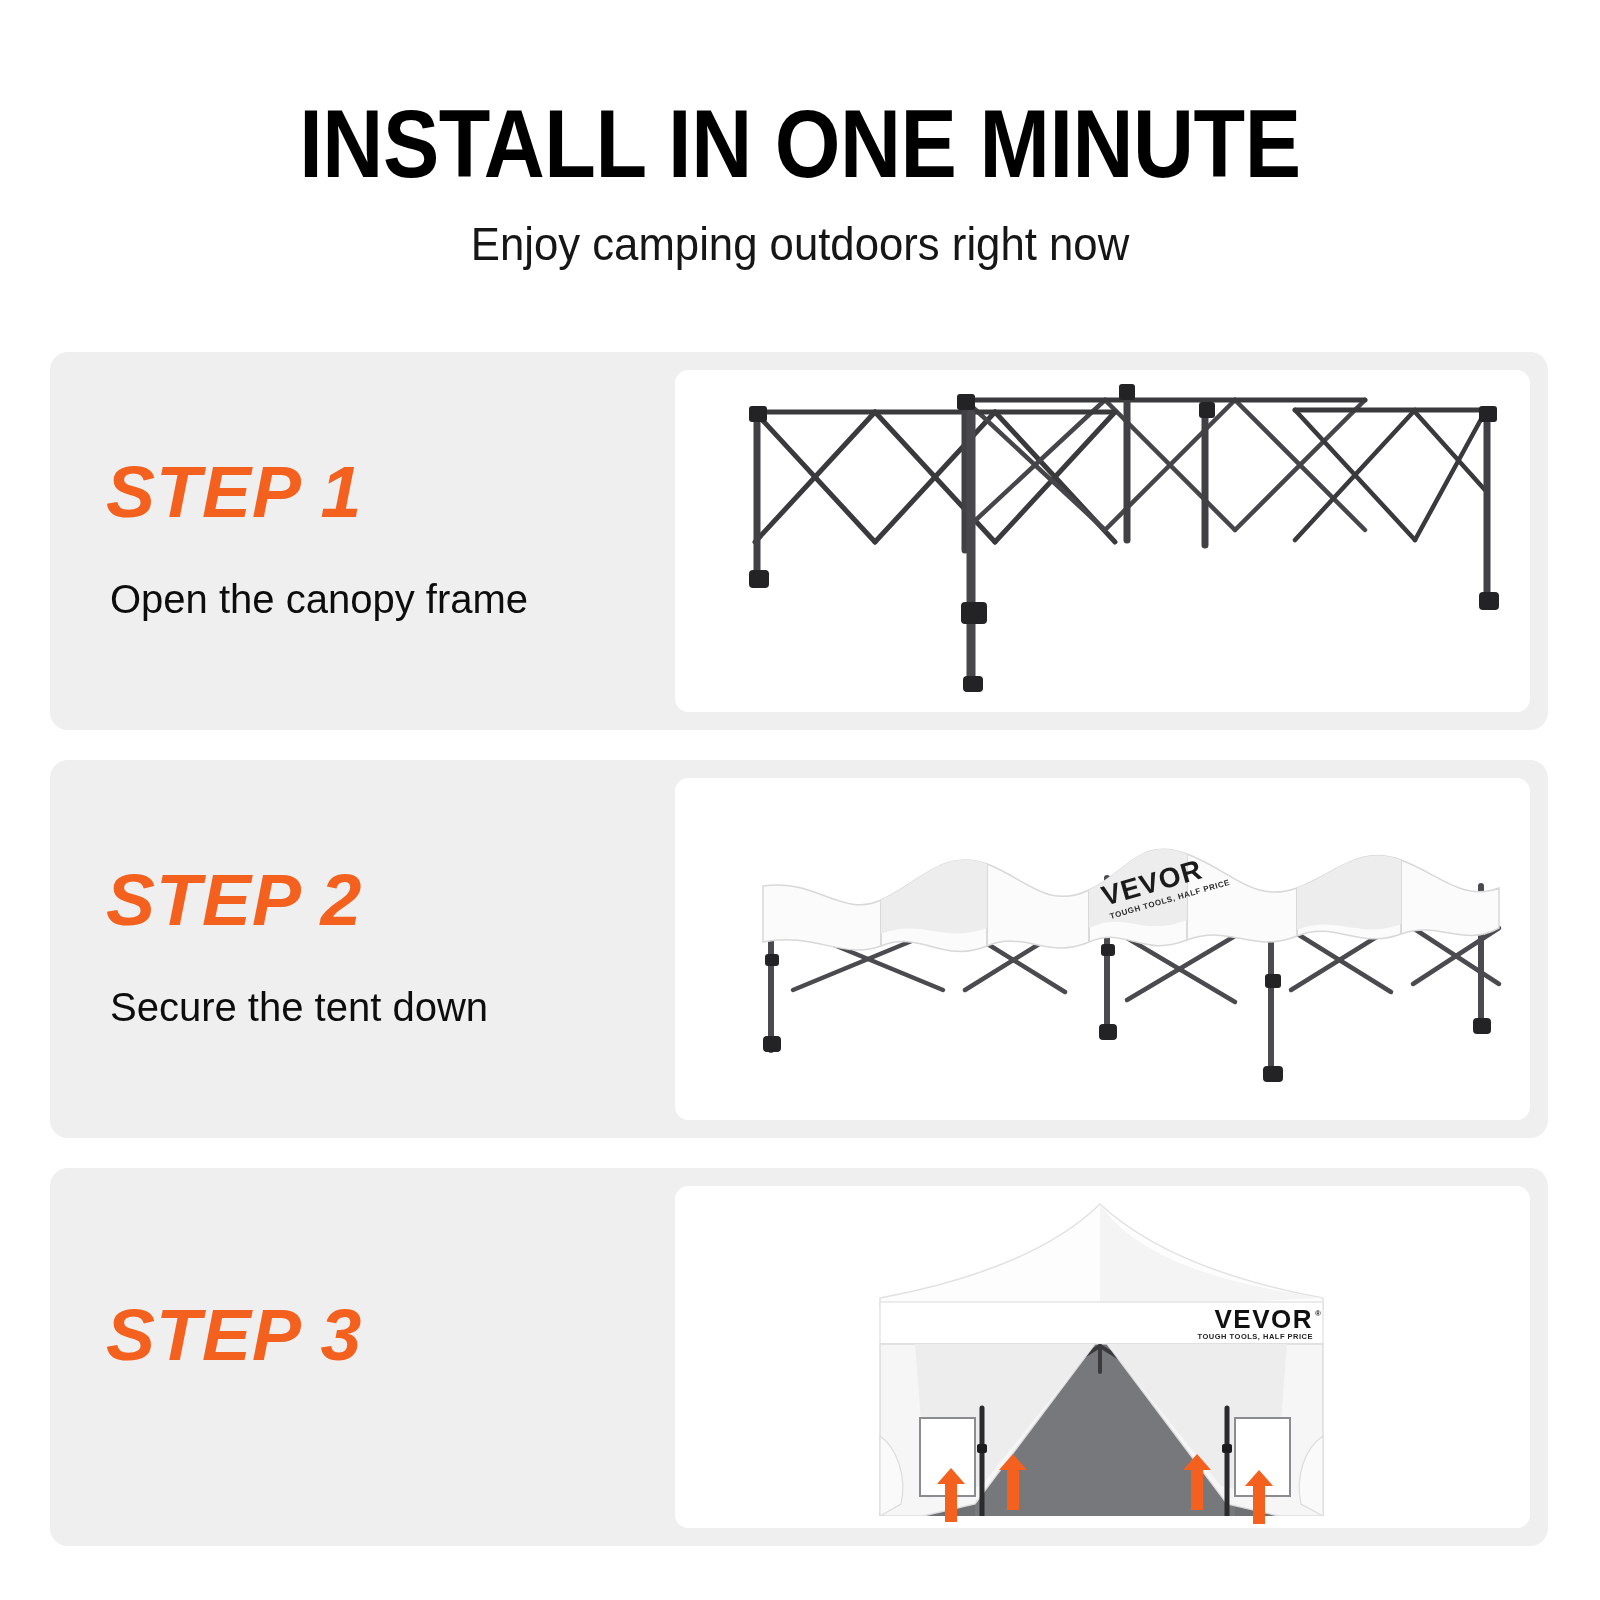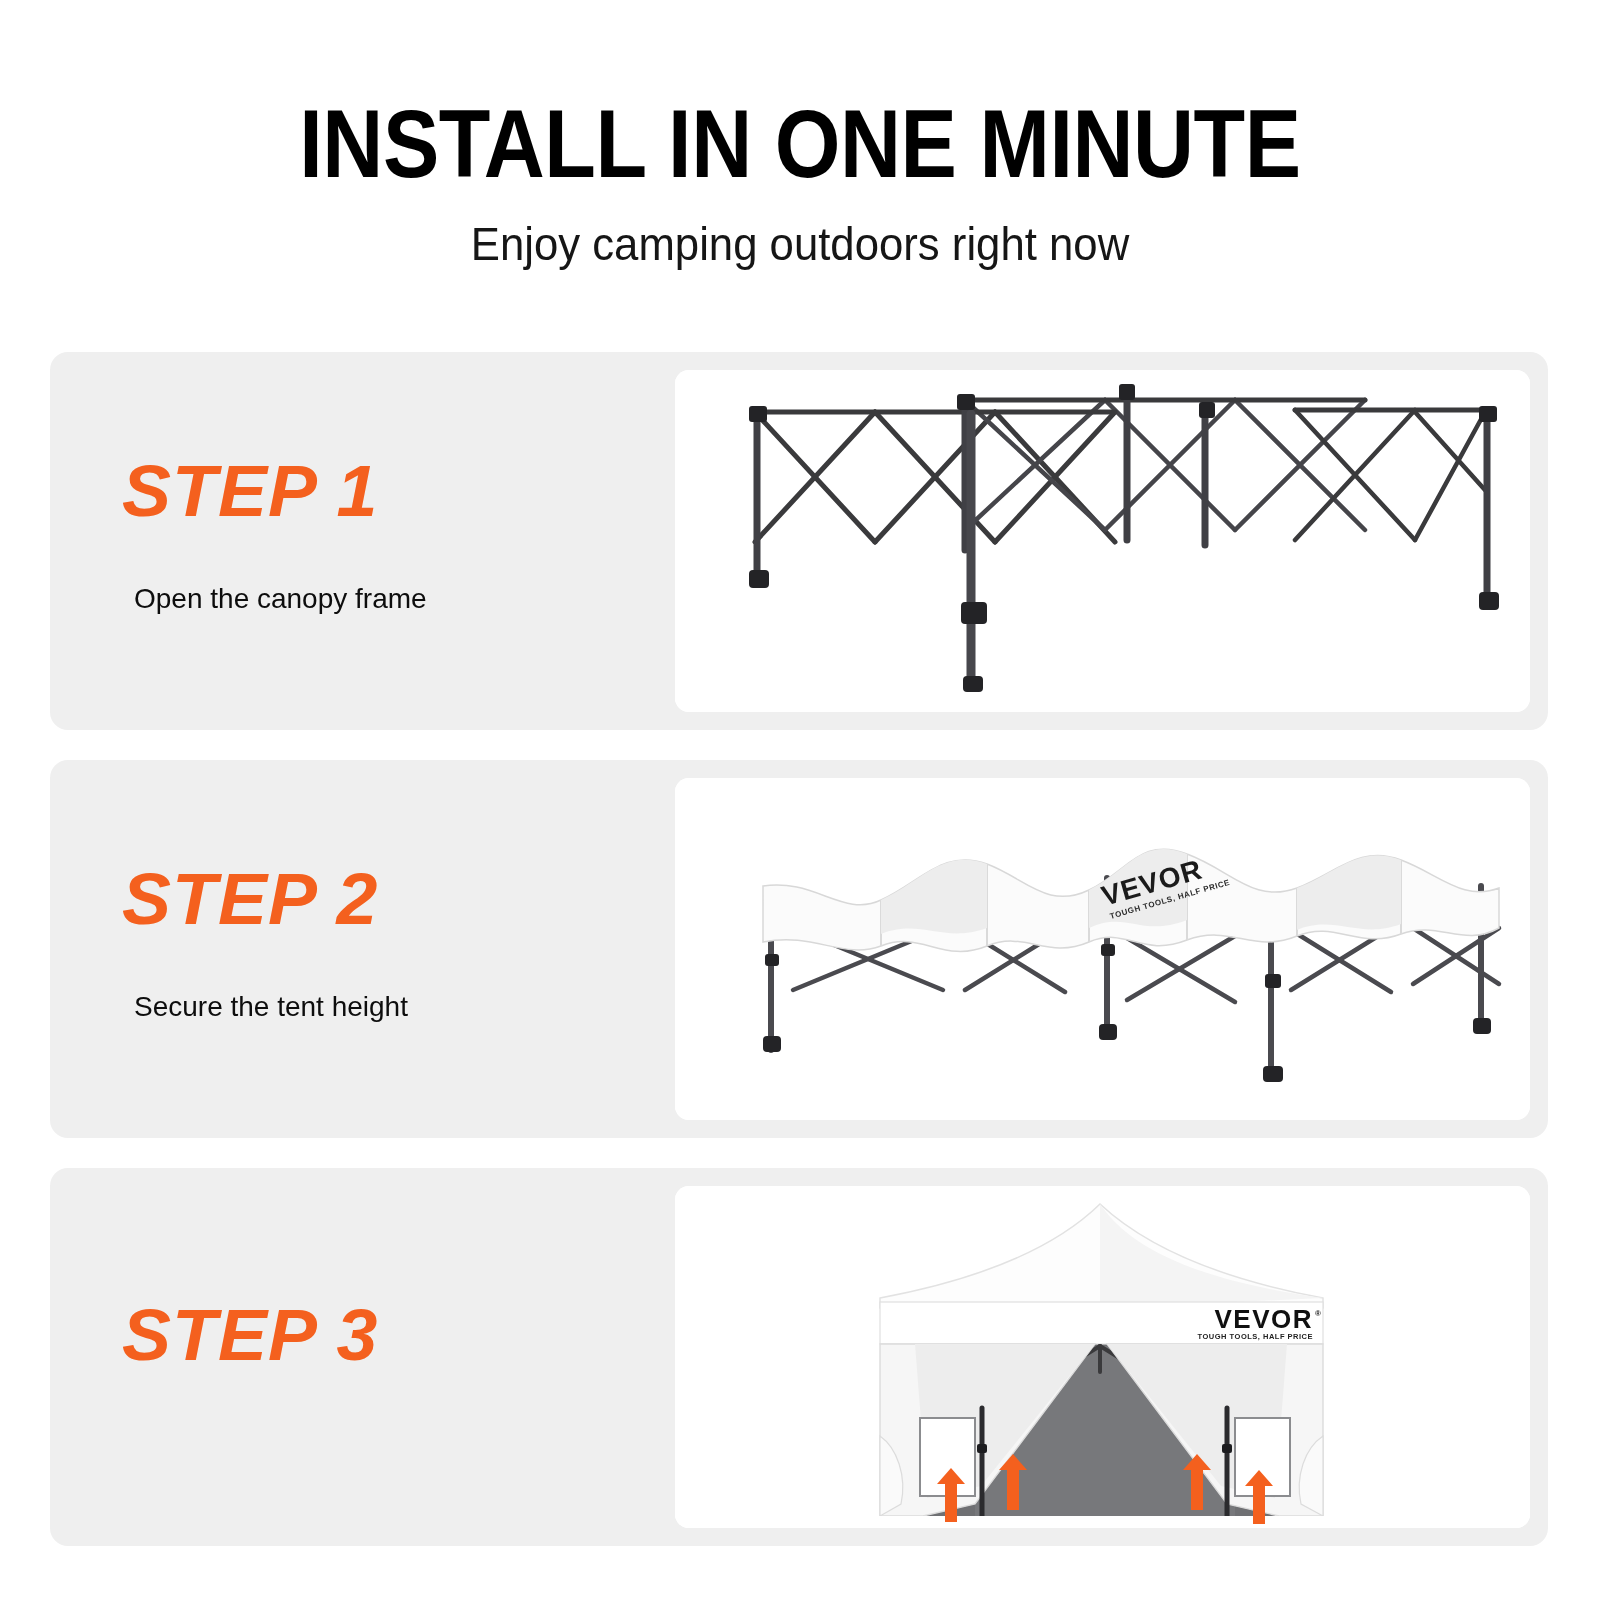--- a/index.html
+++ b/index.html
@@ -70,21 +70,21 @@
     height: 378px;
     background: #efefef;
     border-radius: 18px;
     margin-bottom: 30px;
     overflow: hidden;
   }
   .card:last-child { margin-bottom: 0; }
 
   .card-text {
     position: absolute;
-    left: 72px;
+    left: 56px;
     top: 0;
     width: 545px;
     height: 100%;
     display: flex;
     flex-direction: column;
     justify-content: center;
   }
   .step-label {
     font-family: "Liberation Sans Narrow", "Liberation Sans", sans-serif;
     font-weight: 700;
@@ -94,25 +94,25 @@
     color: #f4601e;
     letter-spacing: 1px;
     white-space: nowrap;
     margin: 0 0 44px 0;
     transform: scaleX(1.02);
     transform-origin: left center;
   }
   .step-desc {
     font-family: "Liberation Sans", sans-serif;
     font-weight: 400;
-    font-size: 28px;
+    font-size: 40px;
     line-height: 1.15;
     color: #0d0d0d;
     white-space: nowrap;
-    margin: 12px;
+    margin: 4px;
   }
 
   .card-media {
     position: absolute;
     right: 18px;
     top: 18px;
     width: 855px;
     height: 342px;
     background: #ffffff;
     border-radius: 14px;
@@ -201,21 +201,21 @@
             <rect x="804" y="222" width="20" height="18" rx="4"></rect>
             <rect x="288" y="306" width="20" height="16" rx="4"></rect>
           </g>
         </svg>
       </div>
     </div>
 
     <div class="card">
       <div class="card-text">
         <div class="step-label">STEP 2</div>
-        <div class="step-desc">Secure the tent height</div>
+        <div class="step-desc">Secure the tent down</div>
       </div>
       <div class="card-media">
         <svg viewBox="0 0 855 342" xmlns="http://www.w3.org/2000/svg">
           <rect x="0" y="0" width="855" height="342" fill="#ffffff"></rect>
 
           <g stroke="#4a4a4f" fill="none" stroke-linecap="round">
             <g stroke-width="6">
               <path d="M96 112 L96 272"></path>
               <path d="M432 100 L432 258"></path>
               <path d="M596 118 L596 300"></path>

